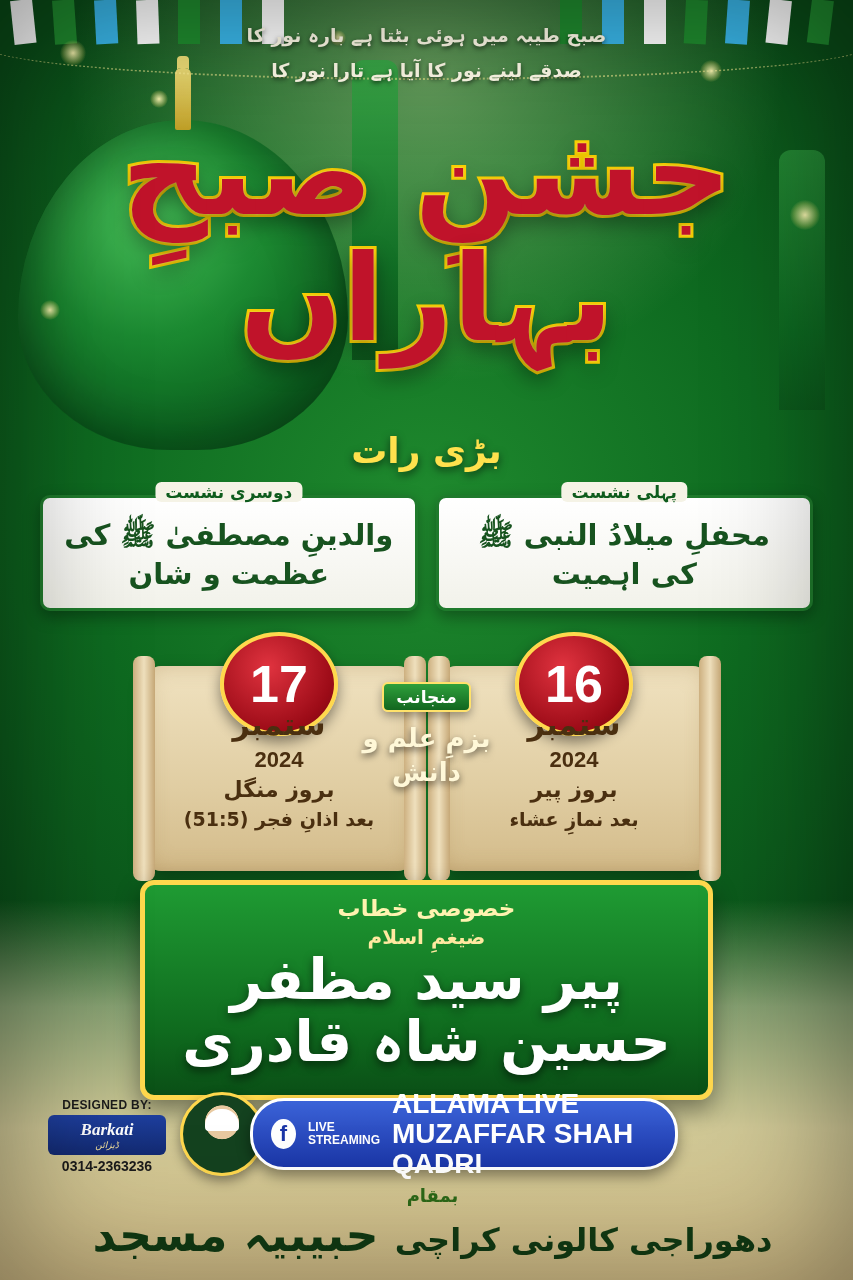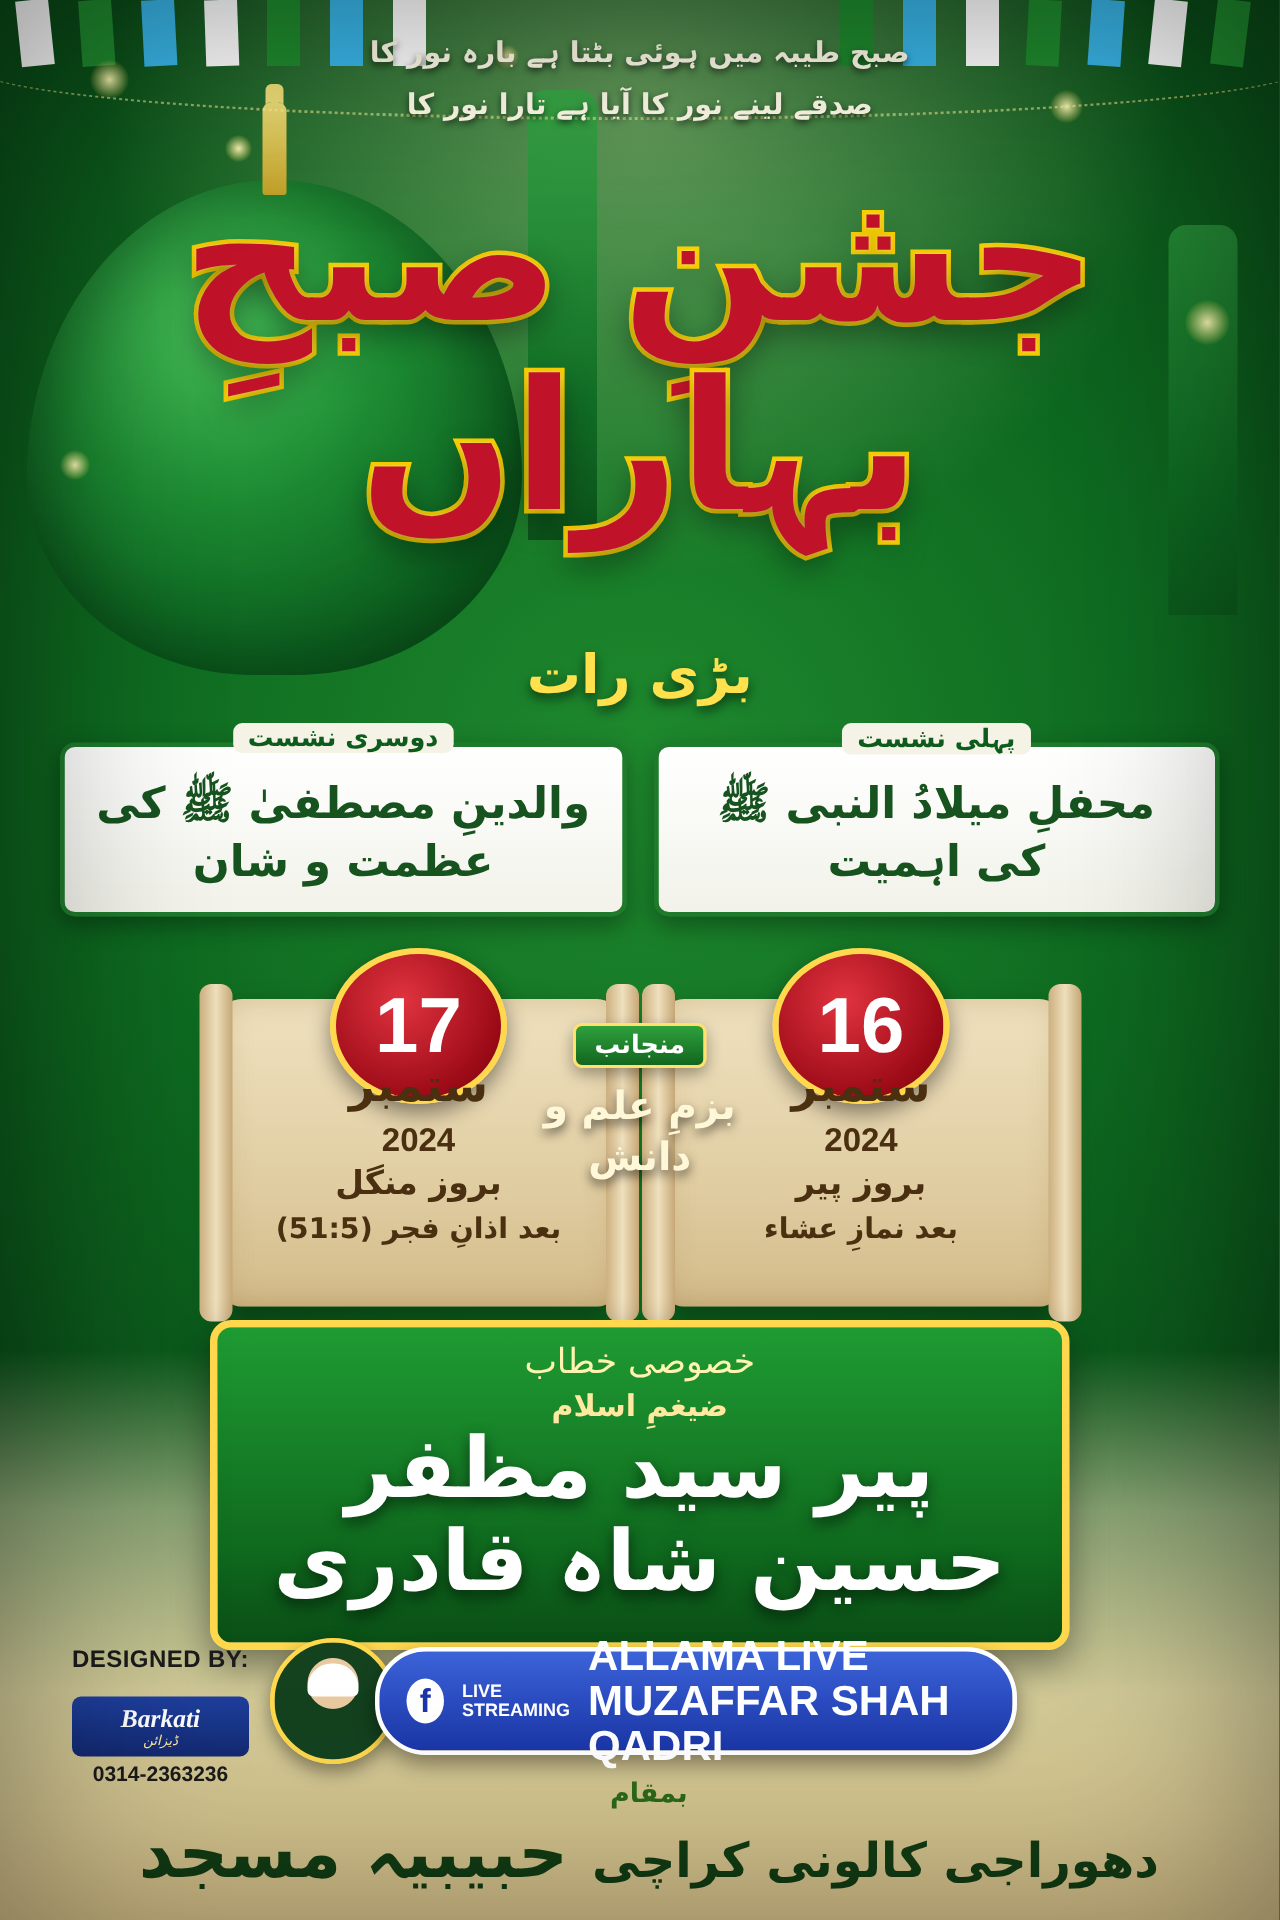--- a/index.html
+++ b/index.html
@@ -141,21 +141,21 @@
   .tag-lines{margin-top:10px;font-size:26px;font-weight:bold;color:#fff8d8;
     text-shadow:0 3px 7px rgba(0,0,0,.6);line-height:1.3;}
   
   .speaker{
     position:absolute;top:880px;left:140px;right:140px;height:200px;
     background:linear-gradient(180deg,#1f9b33,#0f6a1e 70%,#0a4f16);
     border:5px solid #ffd84d;border-radius:14px;
     box-shadow:0 10px 24px rgba(0,0,0,.4);
     text-align:center;padding-top:10px;
   }
-  .sp-kicker{font-size:23px;font-weight:normal;color:#fff3b0;}
+  .sp-kicker{font-size:23px;font-weight:bold;color:#fff3b0;}
   .sp-sub{font-size:20px;font-weight:bold;color:#ffe9a0;margin-top:4px;}
   .sp-name{font-size:56px;font-weight:bold;color:#ffffff;
     text-shadow:0 4px 10px rgba(0,0,0,.55);margin-top:0;line-height:1.1;}
   
   .livebar{
     position:absolute;left:250px;right:175px;top:1098px;height:66px;
     background:linear-gradient(180deg,#3b63d8,#1b36a8);
     border:3px solid #ffffff;border-radius:34px;
     display:flex;align-items:center;gap:12px;padding-left:18px;
     box-shadow:0 6px 14px rgba(0,0,0,.4);
@@ -171,23 +171,23 @@
     box-shadow:0 5px 12px rgba(0,0,0,.4);
   }
   .avatar:after{
     content:"";position:absolute;left:50%;top:14px;transform:translateX(-50%);
     width:34px;height:22px;border-radius:16px 16px 4px 4px;background:#fff;
   }
   
   .designer{
     position:absolute;left:48px;top:1098px;width:118px;text-align:center;color:#1b1b1b;
   }
-  .designer .dtitle{font-size:16px;font-weight:bold;letter-spacing:.3px;}
+  .designer .dtitle{font-size:12px;font-weight:bold;letter-spacing:.3px;}
   .designer .dlogo{
-    margin-top:15px;background:linear-gradient(180deg,#1e3f9e,#132a72);
+    margin-top:3px;background:linear-gradient(180deg,#1e3f9e,#132a72);
     color:#fff;border-radius:6px;padding:5px 4px;font-size:17px;font-weight:bold;
     font-family:"Liberation Serif", serif;font-style:italic;
   }
   .designer .dsub{font-size:9px;color:#ffe9a0;font-weight:normal;}
   .designer .dphone{font-size:14px;font-weight:bold;margin-top:3px;}
   
   .footer{
     position:absolute;left:12px;right:0;bottom:18px;text-align:center;
   }
   .f-top{font-size:18px;font-weight:bold;color:#2d6a18;margin-bottom:2px;}

